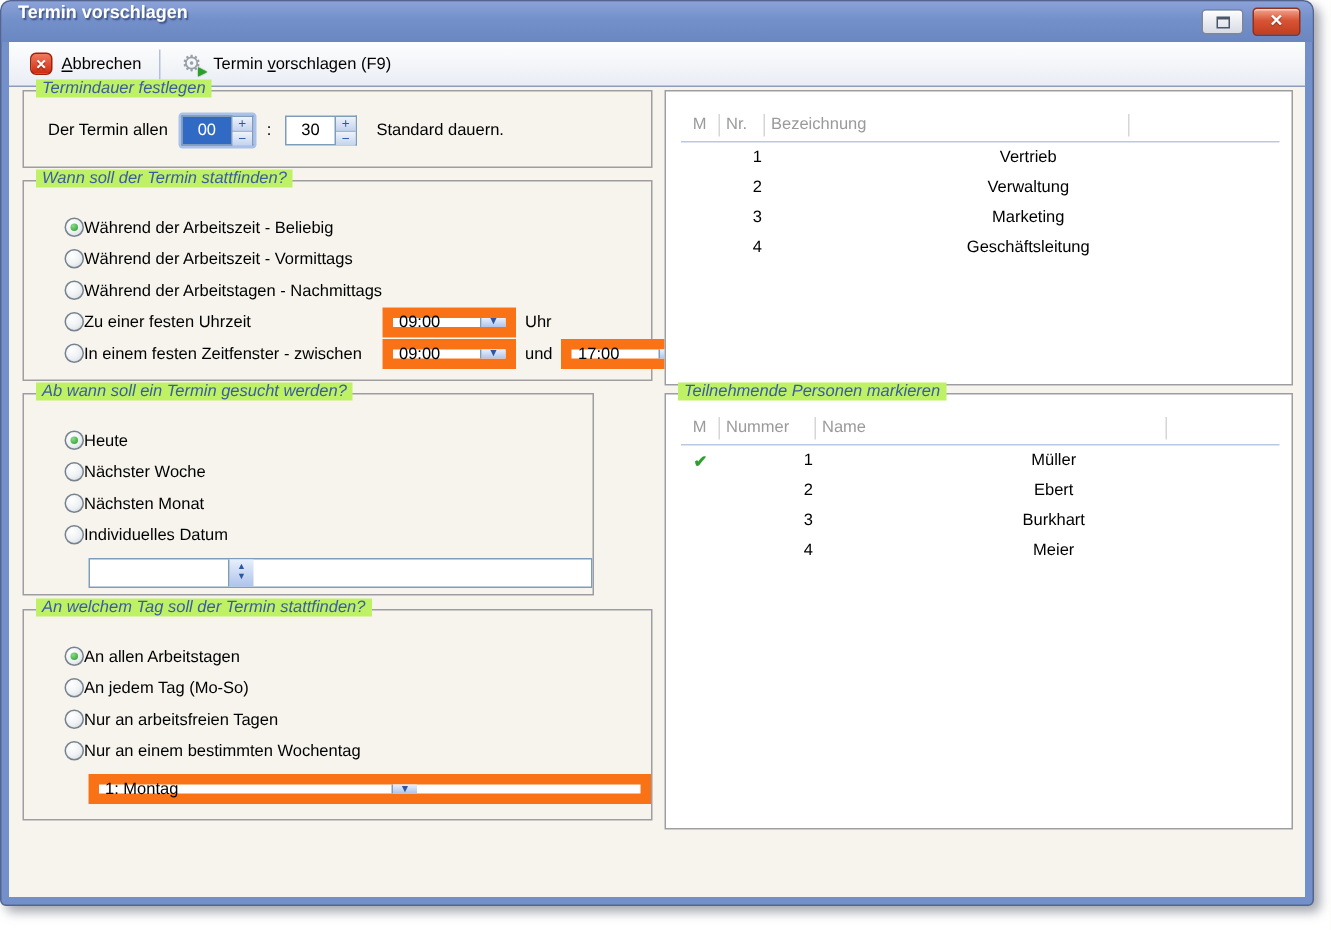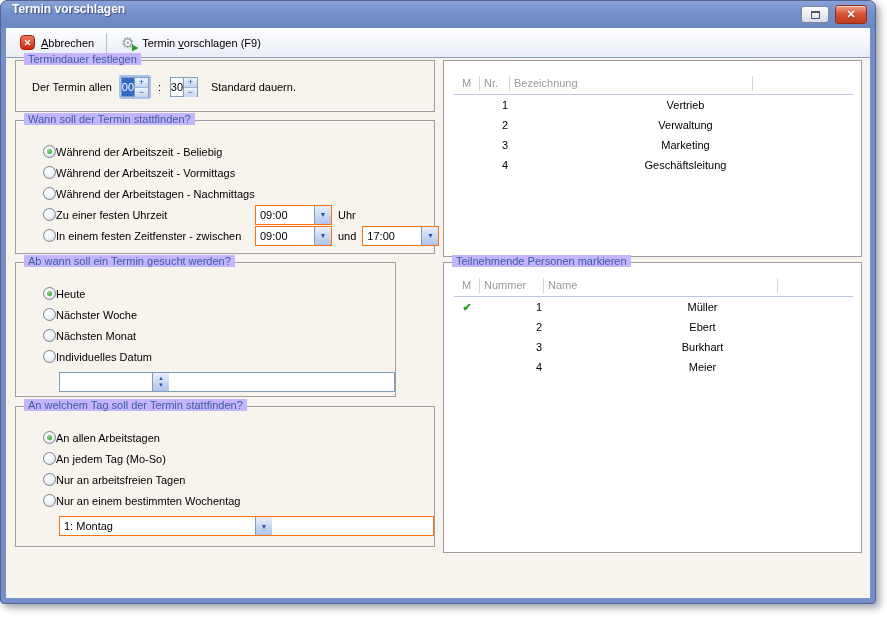--- a/index.html
+++ b/index.html
@@ -6,21 +6,21 @@
   html,body { width:887px; height:620px; overflow:hidden; background:#ffffff;
     font-family:"Liberation Sans", sans-serif; }
 
   .window { position:absolute; left:0; top:0; width:876px; height:604px;
     background:#7390CA; border:1px solid #54648f; border-radius:7px 7px 4px 4px;
     box-shadow:4px 4px 7px rgba(90,95,110,.55); }
 
   
   .titlebar { height:27px; border-radius:6px 6px 0 0; position:relative;
     background:linear-gradient(#8ba2d8, #7390CA 45%, #6a87c1);
-    display:flex; align-items:flex-end; padding:12px 11px; }
+    display:flex; align-items:flex-start; padding:0 11px; }
   .title-text { color:#fff; font-weight:bold; font-size:12px;
     text-shadow:1px 1px 1px rgba(20,30,60,.55); }
   .win-buttons { position:absolute; right:8px; top:4px; display:flex; gap:6px; align-items:center; }
   .btn-restore { width:28px; height:17px; border:1px solid #7e8799; border-radius:3px;
     background:linear-gradient(#fdfdfd,#d7dbe4); display:flex; align-items:center; justify-content:center;
     box-shadow:inset 0 1px 0 #fff; }
   .btn-restore .glyph { width:9px; height:8px; border:1px solid #4a5568; border-top:2px solid #4a5568; }
   .btn-close { width:32px; height:19px; border:1px solid #93301c; border-radius:3px;
     background:linear-gradient(#f2a58e,#d85435 45%,#c13d20); color:#fff; font-weight:bold;
     font-size:11px; line-height:1; display:flex; align-items:center; justify-content:center;
@@ -49,33 +49,33 @@
   .tabstrip { height:32px; background:#66789F; position:relative; }
   .tab { position:absolute; left:14px; bottom:0; height:24px; padding:0 13px;
     background:#F6F4ED; border:1px solid #4e5d7f; border-bottom:none;
     border-radius:3px 3px 0 0; font-size:11px; color:#1a1a1a;
     display:flex; align-items:center; }
 
   .content { flex:1; position:relative; background:#F6F4ED; }
 
   
   .groupbox { position:absolute; border:1px solid #9e9ea2; }
-  .groupbox > .caption { position:absolute; top:-8px; left:8px; background:#c4b5fd;
-    padding:0 4px; font-size:11px; color:#3B5BA5; white-space:nowrap; }
+  .groupbox > .caption { position:absolute; top:-8px; left:8px; background:#bef264;
+    padding:0 4px; font-size:11px; color:#3B5BA5; white-space:nowrap;font-style:italic; }
   .g-duration   { left:9px;   top:2px;   width:420px; height:52px; }
   .g-when       { left:9px;   top:62px;  width:420px; height:134px; }
   .g-fromwhen   { left:9px;   top:204px; width:381px; height:135px; }
   .g-whichday   { left:9px;   top:348px; width:420px; height:141px; }
   .g-workgroups { left:437px; top:2px;   width:419px; height:197px; background:#fff; }
   .g-persons    { left:437px; top:204px; width:419px; height:291px; background:#fff; }
 
   
   .dur-row { display:flex; align-items:center; gap:9px; padding:16px 0 0 16px; font-size:11px; }
   .spin { display:flex; height:20px; }
-  .spin .field { width:14px; border:1px solid #7F9DB9; background:#fff; font-size:11px;
+  .spin .field { width:34px; border:1px solid #7F9DB9; background:#fff; font-size:11px;
     display:flex; align-items:center; justify-content:center; }
   .spin .btns { width:14px; display:flex; flex-direction:column; border:1px solid #7F9DB9;
     border-left:none; }
   .spin .btns span { flex:1; display:flex; align-items:center; justify-content:center;
     font-size:9px; line-height:1; color:#2c56a4; background:linear-gradient(#eef3fb,#c3d3ef); }
   .spin .btns span:first-child { border-bottom:1px solid #9eb6dd; }
   .spin.focused { box-shadow:0 0 0 2px #a9c1ec; border-radius:1px; }
   .spin.focused .field { background:#316AC5; color:#fff; }
 
   
@@ -84,21 +84,21 @@
     padding-left:27px; font-size:11px; color:#000; }
   .radio { position:relative; width:13px; height:13px; border-radius:50%;
     border:1px solid #77828f; flex:0 0 13px;
     background:radial-gradient(circle at 35% 30%, #ffffff, #eef1f3 55%, #ccd3da); }
   .radio.sel::after { content:""; position:absolute; left:3px; top:3px; width:5px; height:5px;
     border-radius:50%; background:radial-gradient(circle at 35% 30%, #8fd98f, #1f9e1f); }
   .opt .ctrls { position:absolute; left:239px; top:0; height:21px; display:flex;
     align-items:center; gap:6px; }
 
   
-  .combo { display:flex; height:20px; border:1px solid #f97316; background:#fff; }
+  .combo { display:flex; height:20px; border:7px solid #f97316; background:#fff; }
   .combo .cfield { width:58px; padding:0 4px; font-size:11px; display:flex; align-items:center; }
   .combo.wide .cfield { width:195px; }
   .combo .cbtn { width:17px; border-left:1px solid #7F9DB9; font-size:7px; color:#2c56a4;
     display:flex; align-items:center; justify-content:center;
     background:linear-gradient(#e8effb,#aec4ec); }
   .datefield { display:flex; height:20px; margin:5px 0 0 43px; border:1px solid #7F9DB9; background:#fff; }
   .datefield .dtext { width:92px; padding:11px 5px; font-size:11px; display:flex; align-items:center;margin-top:21px; }
   .datefield .dbtn { width:17px; border-left:1px solid #7F9DB9; display:flex; flex-direction:column;
     align-items:center; justify-content:center; font-size:6px; line-height:1.1; color:#2c56a4;
     background:linear-gradient(#e8effb,#aec4ec); }

